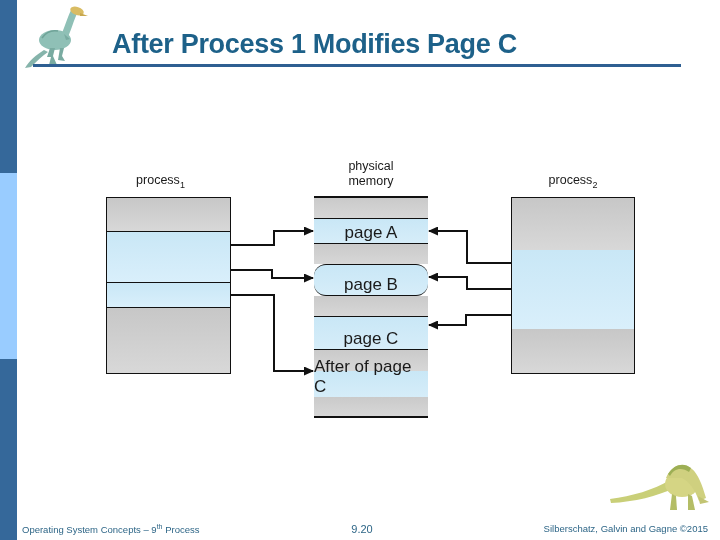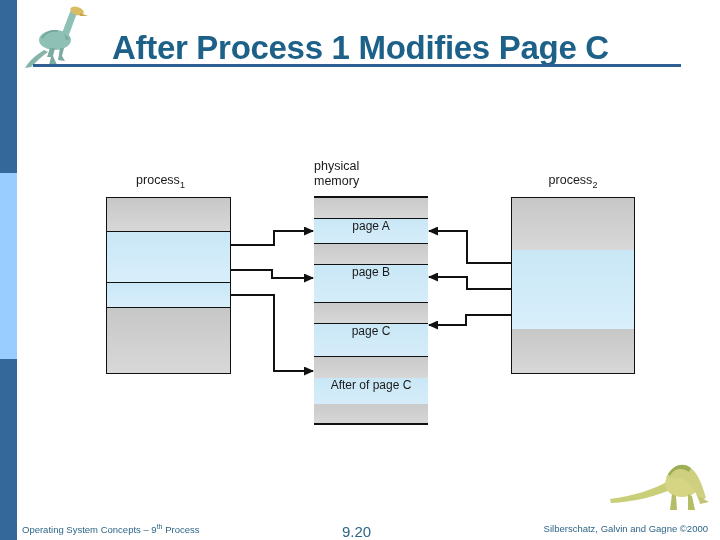--- a/index.html
+++ b/index.html
@@ -6,56 +6,56 @@
   html,body { width:720px; height:540px; background:#fff;
               font-family:"Liberation Sans", sans-serif; }
   .slide { position:relative; width:720px; height:540px; background:#ffffff; overflow:hidden; }
 
   
   .sb { position:absolute; left:0; width:17px; }
   .sb-dark { background:#35689a; }
   .sb-light { background:#99ccff; }
 
   
-  .title { position:absolute; left:112px; top:29px; font-size:33px; font-weight:bold;
+  .title { position:absolute; left:112px; top:29px; font-size:27px; font-weight:bold;
            color:#1d6189; letter-spacing:-0.3px; white-space:nowrap; }
   .rule { position:absolute; left:33px; top:64px; width:648px; height:3px; background:#2e5f92; }
 
   
   .col-label { position:absolute; top:173px; text-align:center; font-size:12.5px; color:#1a1a1a; }
   .col-label sub { font-size:9px; }
-  .mem-label { position:absolute; left:314px; top:159px; width:114px; 
+  .mem-label { position:absolute; left:314px; top:159px; width:114px; text-align:center;
                font-size:12.5px; line-height:15px; color:#1a1a1a; }
 
   
   .pbox { position:absolute; top:197px; height:177px; border:1.5px solid #111;
           display:flex; flex-direction:column; }
   .seg-gray { background:linear-gradient(180deg,#c7c7c7,#d8d8d8); }
   .seg-blue { background:linear-gradient(180deg,#c9e7f6,#d9effb); }
   .bt { border-top:1.5px solid #111; }
 
   
   .mem { position:absolute; left:314px; top:196px; width:114px; }
-  .cell { width:100%; display:flex; align-items:flex-start; justify-content:center;
-          font-size:12px; color:#1a1a1a; }
+  .cell { width:100%; display:flex; align-items:flex-end; justify-content:center;
+          font-size:17px; color:#1a1a1a; }
   .cell.gray { background:linear-gradient(180deg,#cacaca,#d7d7d7); }
   .cell.blue { background:linear-gradient(180deg,#c9e7f6,#d6edf9); }
   .cell.bb2 { border-bottom:2px solid #111; }
   .cell.bt2 { border-top:2px solid #111; }
   .cell.brd { border-top:1.5px solid #111; border-bottom:1.5px solid #111; }
 
   
   .wires { position:absolute; left:0; top:0; width:720px; height:540px; pointer-events:none; }
   .wires path.w { stroke:#111; stroke-width:2; fill:none; }
 
   
   .footer-left { position:absolute; left:22px; top:523px; font-size:9.5px; color:#2e6687; }
   .footer-left sup { font-size:7px; }
-  .footer-page { position:absolute; left:342px; top:523px; width:40px; 
-                 font-size:15px; color:#2e6687; }
+  .footer-page { position:absolute; left:342px; top:523px; width:40px; text-align:center;
+                 font-size:11px; color:#2e6687; }
   .footer-right { position:absolute; right:12px; top:523px; font-size:9.5px; color:#2e6687; }
 
   .dino-tl { position:absolute; left:22px; top:4px; }
   .dino-br { position:absolute; left:610px; top:452px; }
 </style>
 </head>
 <body>
 
 <div class="slide">
 
@@ -88,21 +88,21 @@
     <div class="seg-blue bt" style="height:25px;"></div>
     <div class="seg-gray bt" style="flex:1;"></div>
   </div>
 
   <div class="mem">
     <div class="cell gray bt2" style="height:22px;"></div>
     <div class="cell blue brd" style="height:26px;">
         <span>page A</span>
       </div>
     <div class="cell gray" style="height:20px;"></div>
-    <div class="cell blue brd" style="height:39px;">
+    <div class="cell blue brd" style="height:32px;border-radius:12px;">
         <span>page B</span>
       </div>
     <div class="cell gray" style="height:20px;"></div>
     <div class="cell blue brd" style="height:34px;">
         <span>page C</span>
       </div>
     <div class="cell gray" style="height:21px;"></div>
     <div class="cell blue" style="height:26px;">
         <span>After of page C</span>
       </div>
@@ -124,21 +124,21 @@
     <path class="w" d="M231,245 H274 V231 H313" marker-end="url(#arr)"></path>
     <path class="w" d="M231,270 H272 V278 H313" marker-end="url(#arr)"></path>
     <path class="w" d="M231,295 H274 V371 H313" marker-end="url(#arr)"></path>
     <path class="w" d="M511,263 H467 V231 H429" marker-end="url(#arr)"></path>
     <path class="w" d="M511,289 H467 V277 H429" marker-end="url(#arr)"></path>
     <path class="w" d="M511,315 H466 V325 H429" marker-end="url(#arr)"></path>
   </svg>
 
   <div class="footer-left"><span>Operating System Concepts – 9</span><sup>th</sup><span> Process</span></div>
   <div class="footer-page">9.20</div>
-  <div class="footer-right">Silberschatz, Galvin and Gagne ©2000</div>
+  <div class="footer-right">Silberschatz, Galvin and Gagne ©2015</div>
 
   <svg class="dino-br" width="108" height="62" viewBox="0 0 108 62">
     <path d="M0,47 C22,44 44,38 60,28 L64,36 C48,44 24,50 1,51 Z" fill="#c9cf78"></path>
     <ellipse cx="72" cy="32" rx="17" ry="13" fill="#d5d584"></ellipse>
     <path d="M56,26 C62,12 74,10 82,17 C88,22 92,32 96,46 L89,49 C85,38 80,30 72,26 Z" fill="#cfd07f"></path>
     <path d="M58,22 C64,12 74,10 81,16 L79,20 C72,15 64,16 60,24 Z" fill="#9daf55"></path>
     <path d="M88,44 L99,50 L90,52 Z" fill="#c2c473"></path>
     <path d="M62,42 L60,58 L67,58 L66,44 Z" fill="#b4bd66"></path>
     <path d="M78,42 L78,58 L85,58 L82,44 Z" fill="#b4bd66"></path>
   </svg>

